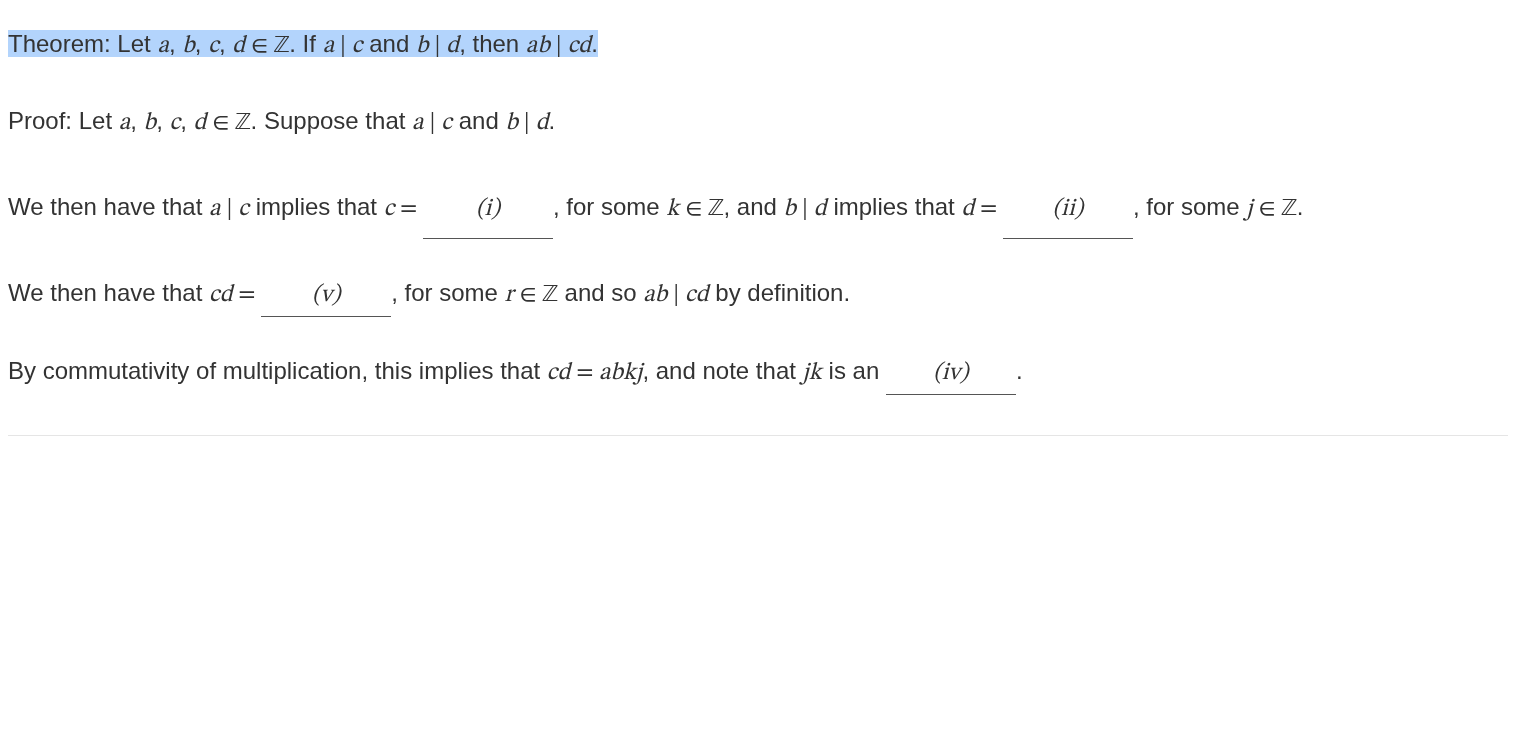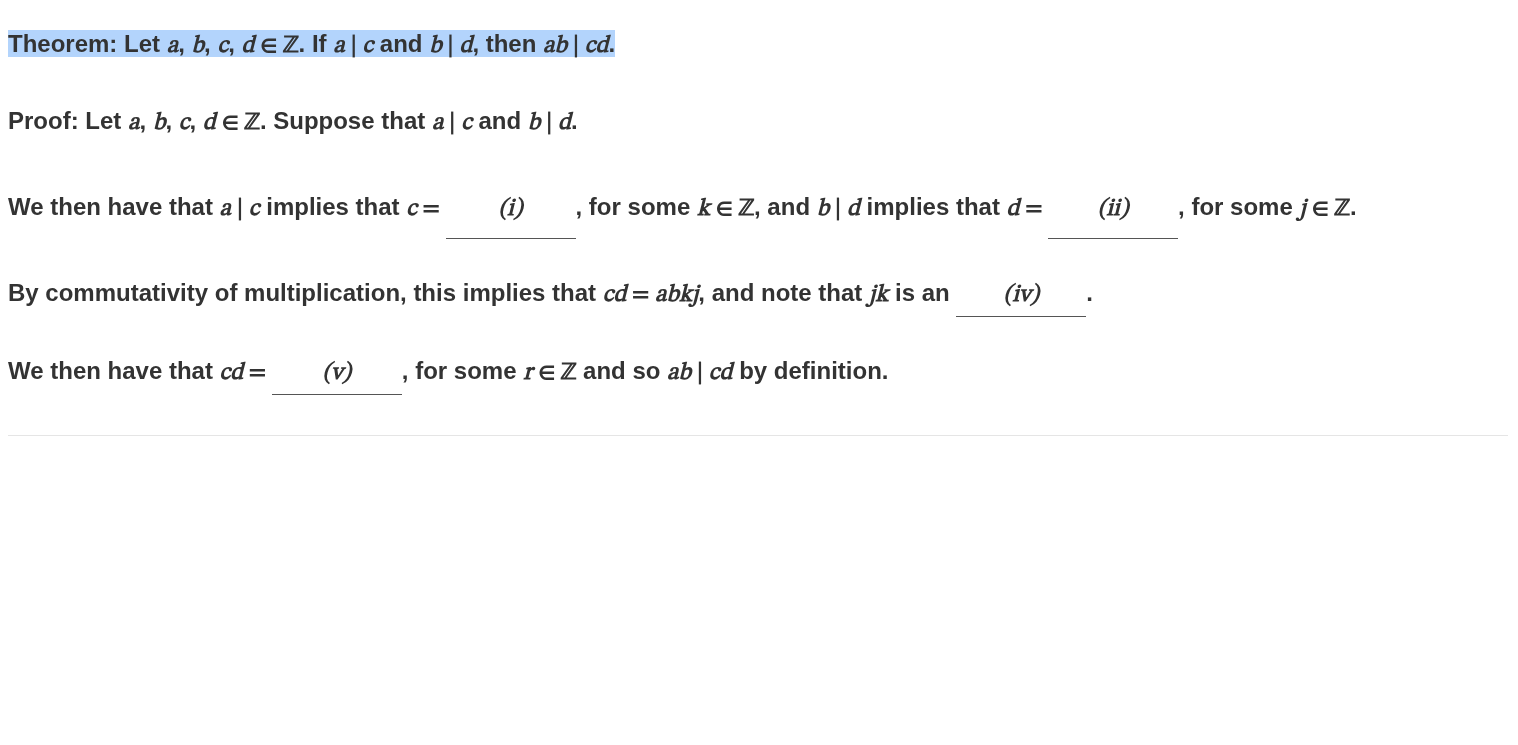--- a/index.html
+++ b/index.html
@@ -16,21 +16,20 @@
       line-height: 1.7;
       background: #fff;
     }
 
     .content {
       max-width: 1500px;
     }
 
     p {
       margin-bottom: 34px;
-      font-weight: bold;
     }
 
     .math {
       font-family: "Cambria Math", "STIX Two Math", "Latin Modern Math", Georgia, serif;
       font-style: italic;
     }
 
     .math-op {
       font-family: "Cambria Math", "STIX Two Math", "Latin Modern Math", Georgia, serif;
       font-style: normal;
@@ -78,21 +77,21 @@
     <span>Proof: Let </span><span class="math">a</span><span>, </span><span class="math">b</span><span>, </span><span class="math">c</span><span>, </span><span class="math">d</span><span class="math-op"> ∈ </span><span class="bb">ℤ</span><span>. Suppose that </span><span class="math">a</span><span class="math-op"> | </span><span class="math">c</span><span> and </span><span class="math">b</span><span class="math-op"> | </span><span class="math">d</span><span>.</span>
   </p>
 
   <p style="line-height:2.4;">
     <span>We then have that </span><span class="math">a</span><span class="math-op"> | </span><span class="math">c</span><span> implies that </span><span class="math">c</span><span class="math-op"> = </span><span class="blank"><span class="roman">(i)</span></span><span>, for some </span><span class="math">k</span><span class="math-op"> ∈ </span><span class="bb">ℤ</span><span>, and </span><span class="math">b</span><span class="math-op"> | </span><span class="math">d</span><span> implies that </span>
     <span class="math">d</span><span class="math-op"> = </span><span class="blank"><span class="roman">(ii)</span></span><span>, for some </span><span class="math">j</span><span class="math-op"> ∈ </span><span class="bb">ℤ</span><span>.</span>
   </p>
 
 
   <p>
-    <span>By commutativity of multiplication, this implies that </span><span class="math">cd</span><span class="math-op"> = </span><span class="math">abkj</span><span>, and note that </span><span class="math">jk</span><span> is an </span><span class="blank"><span class="roman">(iv)</span></span><span>.</span>
+    <span>We then have that </span><span class="math">cd</span><span class="math-op"> = </span><span class="blank"><span class="roman">(v)</span></span><span>, for some </span><span class="math">r</span><span class="math-op"> ∈ </span><span class="bb">ℤ</span><span> and so </span><span class="math">ab</span><span class="math-op"> | </span><span class="math">cd</span><span> by definition.</span>
   </p>
 
   <p>
-    <span>We then have that </span><span class="math">cd</span><span class="math-op"> = </span><span class="blank"><span class="roman">(v)</span></span><span>, for some </span><span class="math">r</span><span class="math-op"> ∈ </span><span class="bb">ℤ</span><span> and so </span><span class="math">ab</span><span class="math-op"> | </span><span class="math">cd</span><span> by definition.</span>
+    <span>By commutativity of multiplication, this implies that </span><span class="math">cd</span><span class="math-op"> = </span><span class="math">abkj</span><span>, and note that </span><span class="math">jk</span><span> is an </span><span class="blank"><span class="roman">(iv)</span></span><span>.</span>
   </p>
 
   <hr class="sep">
 </div>
 
 </body></html>

